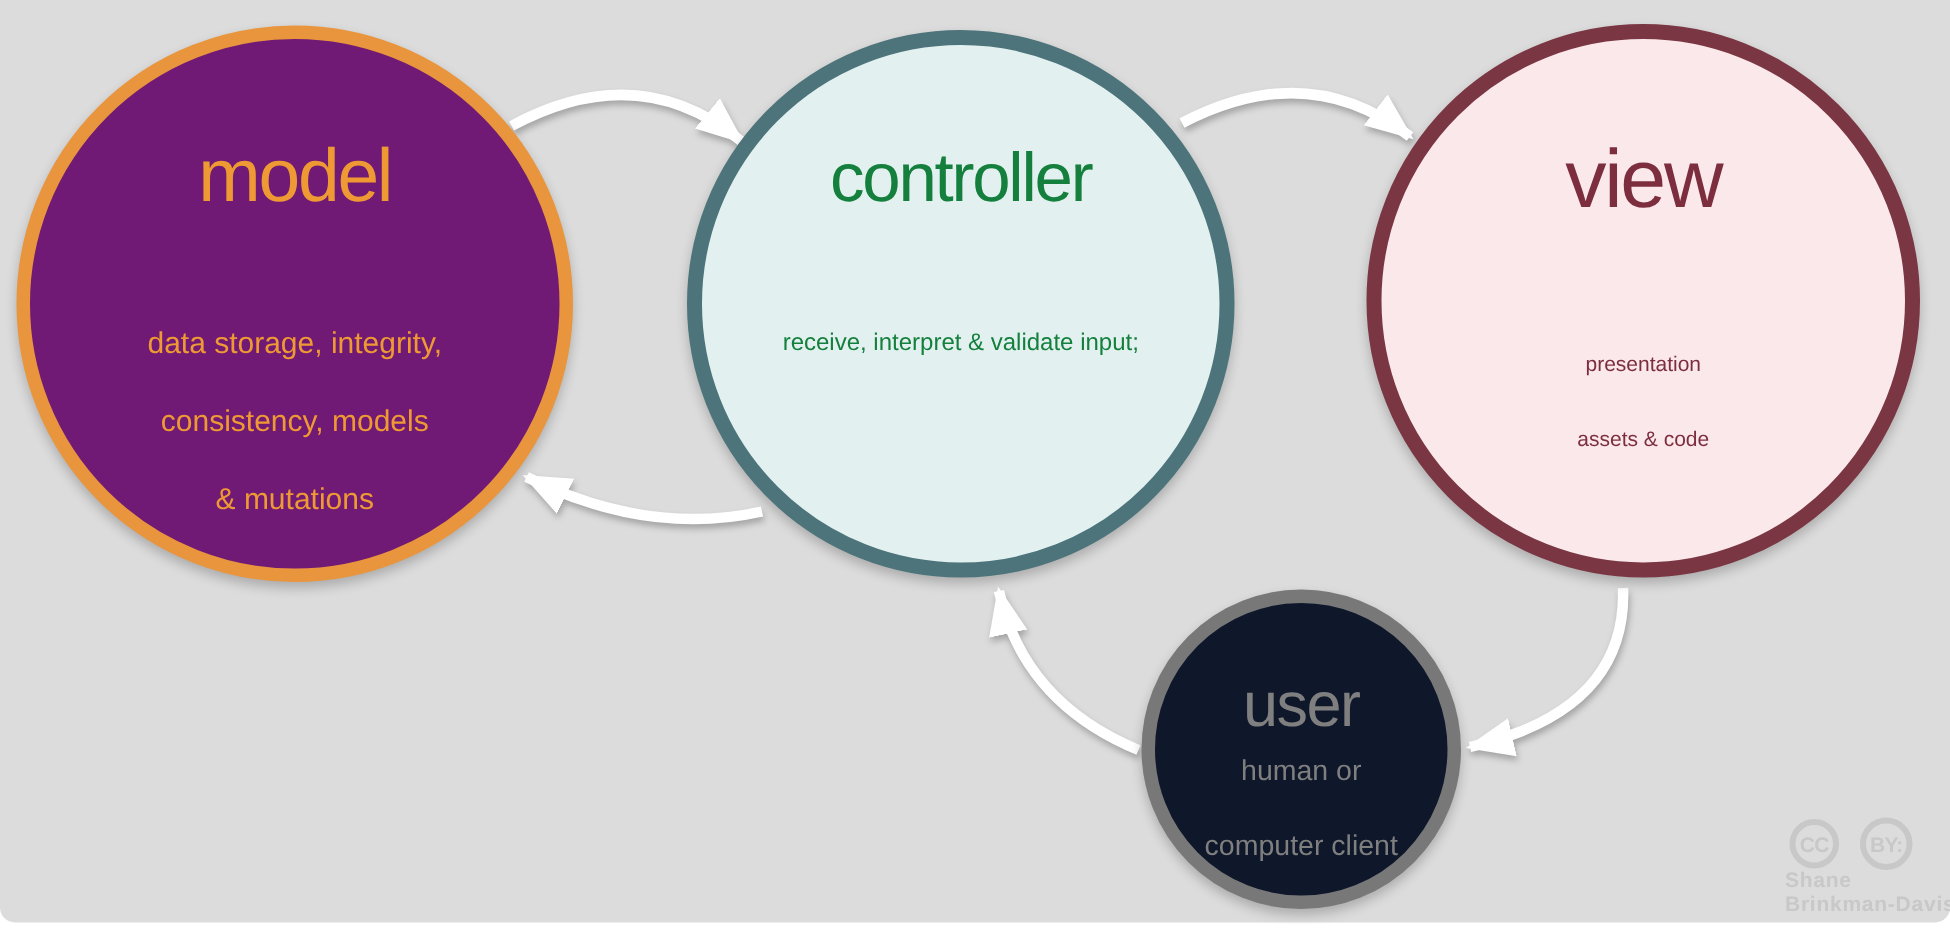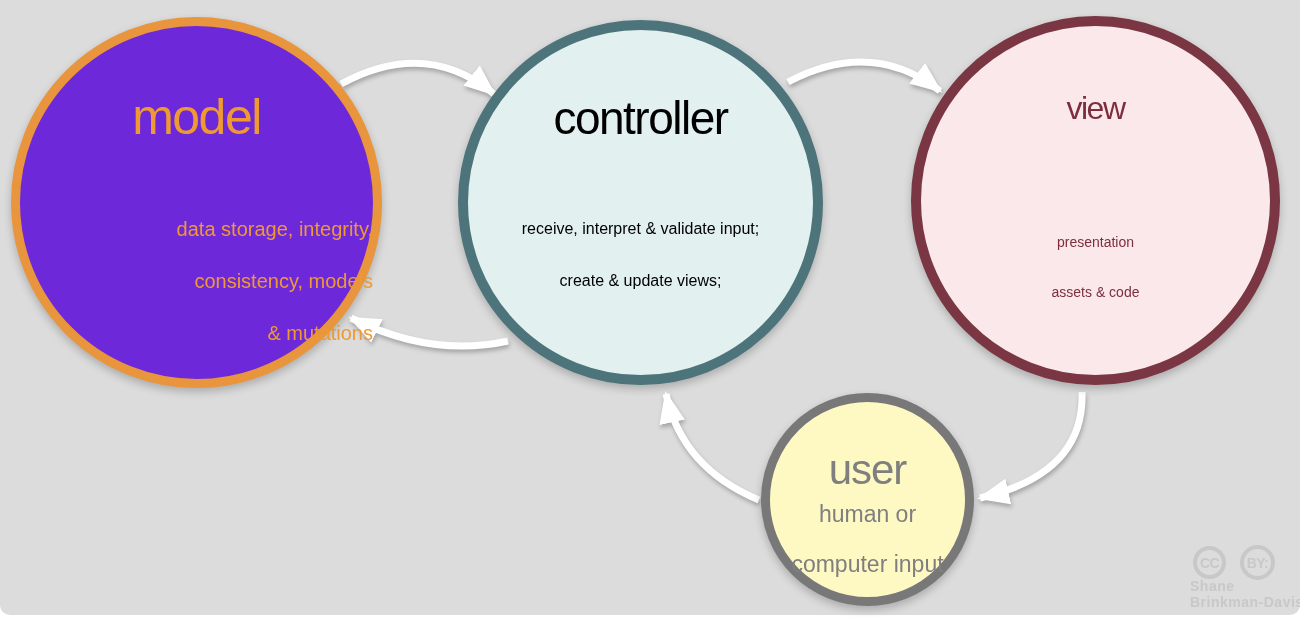--- a/index.html
+++ b/index.html
@@ -19,30 +19,30 @@
   }
   .node-title {
     position:absolute; left:0; width:100%; text-align:center;
     line-height:1; letter-spacing:-1.5px; white-space:nowrap;
   }
   .node-desc {
     position:absolute; left:0; width:100%; text-align:center; white-space:pre-line;
   }
   #node-model      { left:11px;  top:17px;  width:371px; height:371px; border-width:9px; }
   #node-model .node-title { top:66px; font-size:50px; }
-  #node-model .node-desc  { top:190px; font-size:20px; line-height:26px;text-align:right; }
+  #node-model .node-desc  { top:190px; font-size:20px; line-height:26px; }
   #node-controller { left:458px; top:20px;  width:365px; height:365px; border-width:10px; }
   #node-controller .node-title { top:65px; font-size:46px; }
   #node-controller .node-desc  { top:186px; font-size:16px; line-height:26px; }
   #node-view       { left:911px; top:16px;  width:369px; height:369px; border-width:10px; }
-  #node-view .node-title { top:66px; font-size:32px; }
+  #node-view .node-title { top:66px; font-size:55px; }
   #node-view .node-desc  { top:204px; font-size:14px; line-height:25px; }
   #node-user       { left:761px; top:393px; width:213px; height:213px; border-width:9px; }
   #node-user .node-title { top:47px; font-size:42px; letter-spacing:-1px; }
-  #node-user .node-desc  { top:100px; font-size:23px; line-height:25px; }
+  #node-user .node-desc  { top:100px; font-size:19px; line-height:25px; }
   .attribution { position:absolute; z-index:3; color:#c8c8c8; }
   .cc-badge {
     position:absolute; box-sizing:border-box; width:33px; height:33px;
     border:4px solid #c8c8c8; border-radius:50%;
     display:flex; align-items:center; justify-content:center;
     font-size:14px; font-weight:bold; letter-spacing:-0.5px;
   }
   #badge-cc { left:1193px; top:546px; }
   #badge-by { left:1240px; top:546px; width:35px; height:35px; top:545px; }
   .author {
@@ -64,46 +64,46 @@
     </defs>
     <g fill="none" stroke="#ffffff" stroke-width="7">
       <path d="M 341 84 Q 426 38 494 94" marker-end="url(#ah)"></path>
       <path d="M 788 82 Q 872 38 940 91" marker-end="url(#ah)"></path>
       <path d="M 508 341 Q 432 358 351 318" marker-end="url(#ah)"></path>
       <path d="M 1082 392 Q 1085 474 980 498" marker-end="url(#ah)"></path>
       <path d="M 759 500 Q 682 468 666 394" marker-end="url(#ah)"></path>
     </g>
   </svg>
 
-  <div class="node" id="node-model" style="border-color: rgb(232, 149, 62); background: #6d28d9; color: rgb(238, 153, 51);">
+  <div class="node" id="node-model" style="border-color: rgb(232, 149, 62); background: #701a75; color: rgb(238, 153, 51);">
     <div class="node-title">model</div>
     <div class="node-desc"><span>data storage, integrity,</span><br>
       <span>consistency, models</span><br>
       <span>&amp; mutations</span>
     </div>
   </div>
 
-  <div class="node" id="node-controller" style="border-color: rgb(76, 116, 122); background: rgb(226, 241, 240); color: #000000;">
+  <div class="node" id="node-controller" style="border-color: rgb(76, 116, 122); background: rgb(226, 241, 240); color: #15803d;">
     <div class="node-title">controller</div>
     <div class="node-desc"><span>receive, interpret &amp; validate input;</span><br>
-      <span>create &amp; update views;</span><br>
+      <br>
     </div>
   </div>
 
   <div class="node" id="node-view" style="border-color: rgb(122, 54, 66); background: rgb(250, 232, 234); color: rgb(125, 46, 62);">
     <div class="node-title">view</div>
     <div class="node-desc"><span>presentation</span><br>
       <span>assets &amp; code</span>
     </div>
   </div>
 
-  <div class="node" id="node-user" style="border-color: rgb(120, 120, 120); background: #fef9c3; color: rgb(127, 127, 127);">
+  <div class="node" id="node-user" style="border-color: rgb(120, 120, 120); background: #0f172a; color: rgb(127, 127, 127);">
     <div class="node-title">user</div>
     <div class="node-desc"><span>human or</span><br>
-      <span>computer input</span>
+      <span>computer client</span>
     </div>
   </div>
 
   <div class="attribution">
     <div class="cc-badge" id="badge-cc">CC</div>
     <div class="cc-badge" id="badge-by">BY:</div>
     <div class="author"><span>Shane</span><br>
       <span>Brinkman-Davis</span>
     </div>
   </div>

